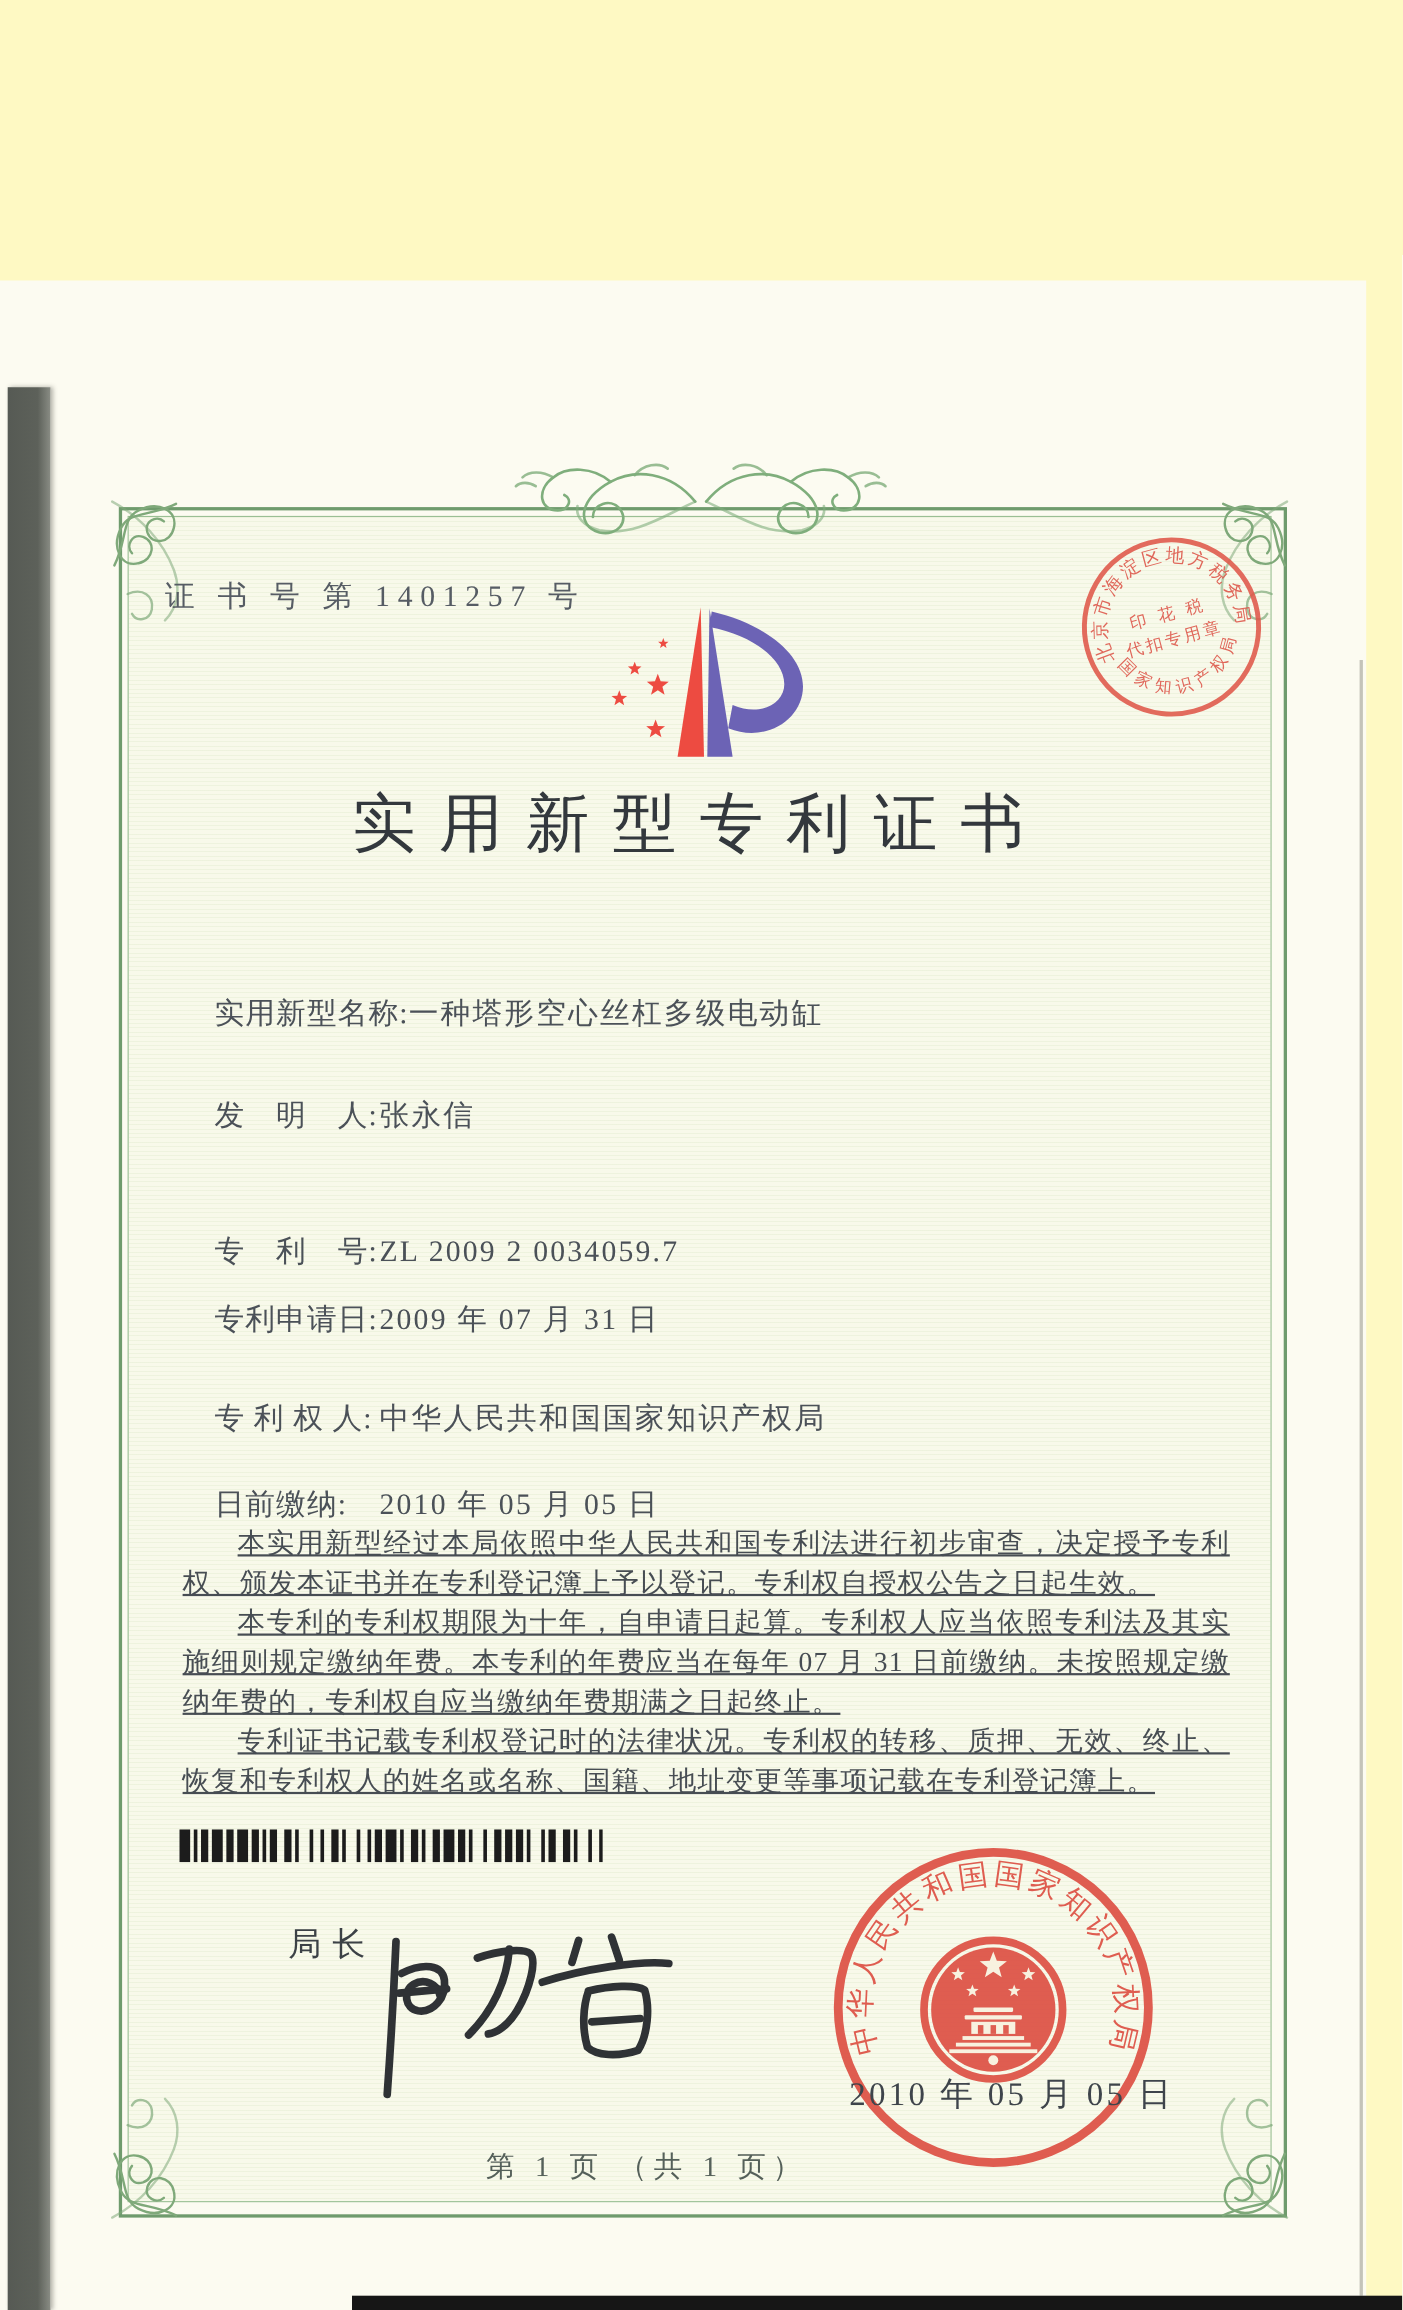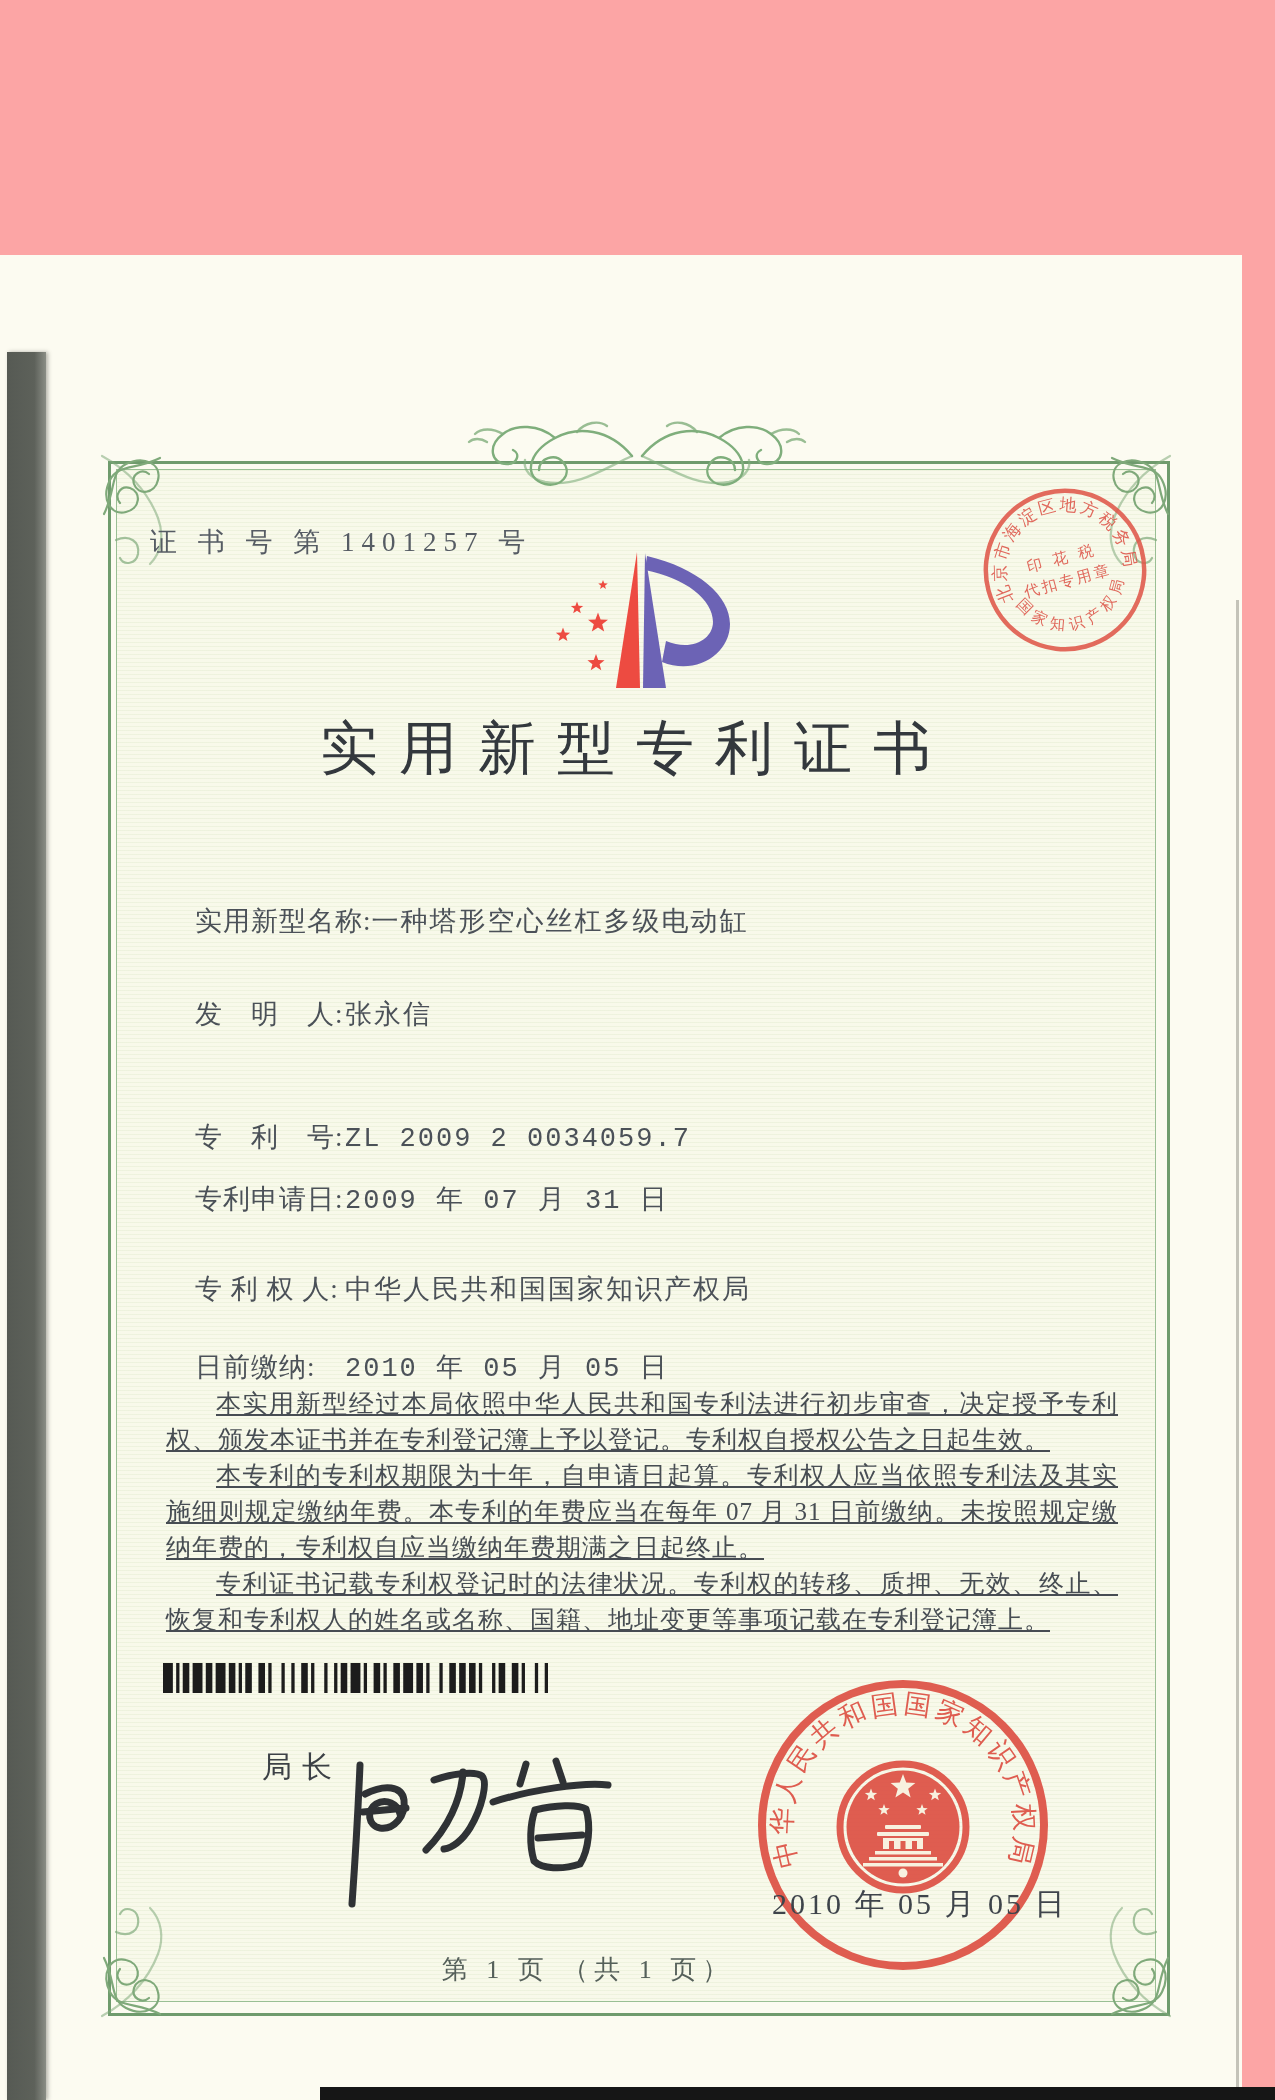--- a/index.html
+++ b/index.html
@@ -1,16 +1,16 @@
 <!DOCTYPE html>
 <html><head>
 <meta charset="utf-8">
 <style>
   html,body{margin:0;padding:0;background:#ffffff;}
-  #canvas{position:relative;width:1275px;height:2100px;background:#fca5a5;overflow:hidden;
+  #canvas{position:relative;width:1275px;height:2100px;background:#fef9c3;overflow:hidden;
           font-family:"Liberation Serif","DejaVu Serif",serif;}
   .abs{position:absolute;}
   
   #paper{left:0;top:255px;width:1242px;height:1845px;background:#fcfbf1;}
   #spine{left:7px;top:352px;width:39px;height:1748px;
          background:linear-gradient(90deg,#565a54 0%,#5d615a 70%,#8a8d85 100%);
          box-shadow:2px 0 4px rgba(90,90,85,.45);}
   #bottom-bar{left:320px;top:2087px;width:955px;height:13px;background:#161616;}
   #right-edge{left:1236px;top:600px;width:3px;height:1487px;background:rgba(140,140,130,.5);}
   
@@ -25,21 +25,21 @@
   #fl-bl{left:96px;top:1892px;transform:scaleY(-1);}
   #fl-br{left:1046px;top:1892px;transform:scale(-1,-1);}
   #dragons{left:427px;top:398px;width:420px;height:110px;}
   #dragons path{stroke:#7fae7c;stroke-width:2.4;fill:none;stroke-linecap:round;}
   
   #cert-no{left:150px;top:524px;font-size:27px;letter-spacing:7px;color:#565c64;}
   #page-title{left:108px;top:710px;width:1056px;text-align:center;font-size:58px;
               letter-spacing:21px;color:#33383d;}
   .field-row{left:168px;height:40px;font-size:27px;color:#4b5158;white-space:pre;}
   .field-label{display:inline-block;min-width:150px;letter-spacing:1px;}
-  .field-value{letter-spacing:2px;font-family:Liberation Mono, monospace;}
+  .field-value{letter-spacing:2px;}
   #body-text{left:166px;top:1386px;width:952px;font-size:25px;line-height:36px;
              color:#474d53;text-align:justify;}
   #body-text p{margin:0;text-indent:2em;letter-spacing:1px;text-decoration:underline;}
   #director{left:262px;top:1747px;font-size:30px;letter-spacing:10px;color:#3c4146;}
   #sig{left:330px;top:1752px;width:340px;height:165px;}
   #sig path{stroke:#2f3235;stroke-width:7;fill:none;stroke-linecap:round;stroke-linejoin:round;}
   #barcode{left:163px;top:1663px;width:385px;height:30px;}
   #seal-date{left:772px;top:1884px;font-size:30px;letter-spacing:3px;color:#3e444b;z-index:6;}
   #footer-page{left:388px;top:1952px;width:400px;text-align:center;font-size:26px;
                letter-spacing:6px;color:#55605a;}

